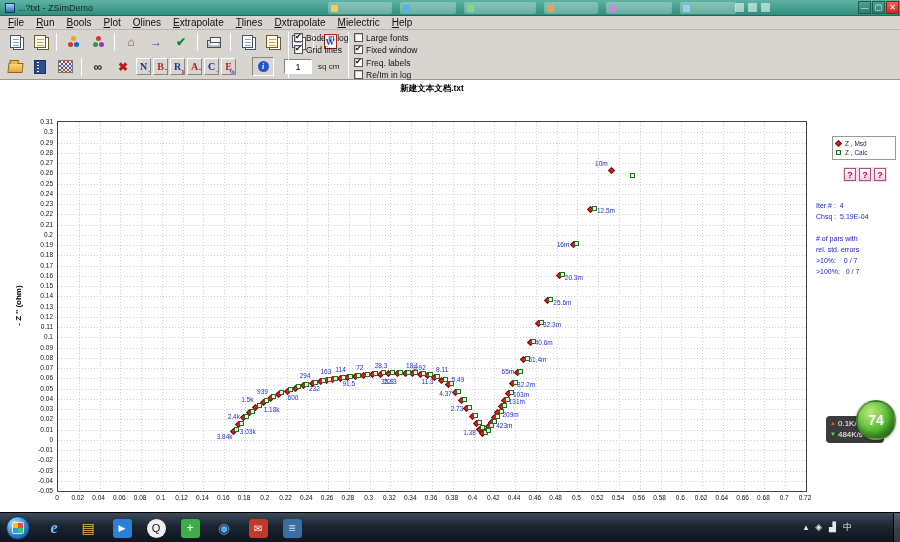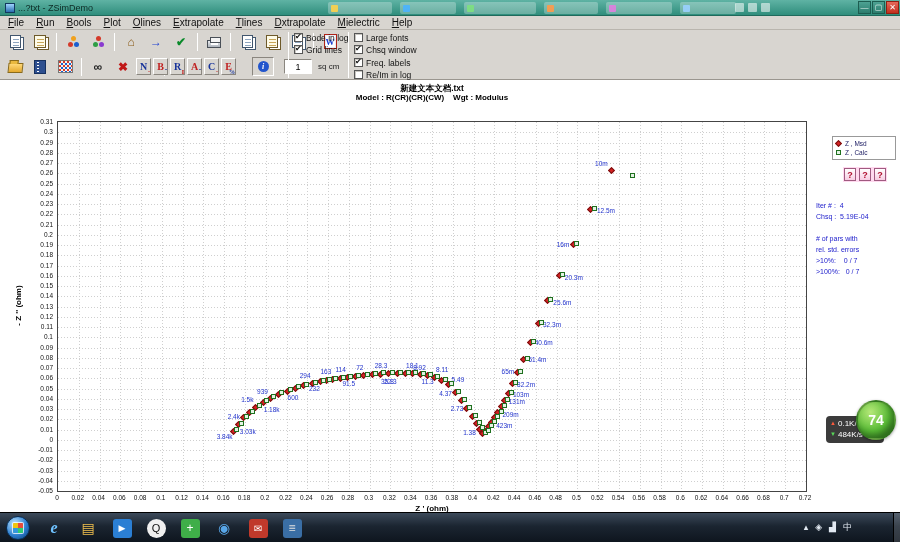--- a/index.html
+++ b/index.html
@@ -315,38 +315,37 @@
           <span class="cb-label">Grid lines</span>
         </label>
       </div>
     <div class="cb-group" id="cbg2">
         <label class="cb-row">
           <span class="cb"></span>
           <span class="cb-label">Large fonts</span>
         </label>
         <label class="cb-row">
           <span class="cb checked"></span>
-          <span class="cb-label">Chsq window</span>
+          <span class="cb-label">Fixed window</span>
         </label>
       </div>
     <div class="cb-group" id="cbg3">
         <label class="cb-row">
           <span class="cb checked"></span>
           <span class="cb-label">Freq. labels</span>
         </label>
         <label class="cb-row">
           <span class="cb"></span>
           <span class="cb-label">Re/Im in log</span>
         </label>
       </div>
   </div>
 
   <div id="chart-panel">
     <div class="chart-title">新建文本文档.txt</div>
-    <div class="chart-subtitle">Model : R(CR)(CR)(CW)    Wgt : Modulus</div>
     <div id="plot">
         <div class="gv" style="left: 20.7778px;"></div>
         <div class="gv" style="left: 41.5556px;"></div>
         <div class="gv" style="left: 62.3333px;"></div>
         <div class="gv" style="left: 83.1111px;"></div>
         <div class="gv" style="left: 103.889px;"></div>
         <div class="gv" style="left: 124.667px;"></div>
         <div class="gv" style="left: 145.444px;"></div>
         <div class="gv" style="left: 166.222px;"></div>
         <div class="gv" style="left: 187px;"></div>
@@ -553,21 +552,20 @@
         <div class="marker-square" style="left: 460.344px; top: 247.1px;"></div>
         <div class="marker-square" style="left: 466.578px; top: 233.775px;"></div>
         <div class="marker-square" style="left: 472.811px; top: 217.375px;"></div>
         <div class="marker-square" style="left: 481.122px; top: 197.9px;"></div>
         <div class="marker-square" style="left: 490.472px; top: 175.35px;"></div>
         <div class="marker-square" style="left: 501.9px; top: 149.725px;"></div>
         <div class="marker-square" style="left: 516.444px; top: 118.975px;"></div>
         <div class="marker-square" style="left: 534.106px; top: 84.125px;"></div>
         <div class="marker-square" style="left: 571.506px; top: 51.325px;"></div>
       </div>
-    <div class="xlabel">Z ' (ohm)</div>
     <div class="ylabel">- Z '' (ohm)</div>
     <div id="legend">
         <div class="legend-row">
           <span class="legend-marker marker-diamond" style="position: static;"></span>
           <span class="legend-label">Z , Msd</span>
         </div>
         <div class="legend-row">
           <span class="legend-marker marker-square" style="position: static;"></span>
           <span class="legend-label">Z , Calc</span>
         </div>

